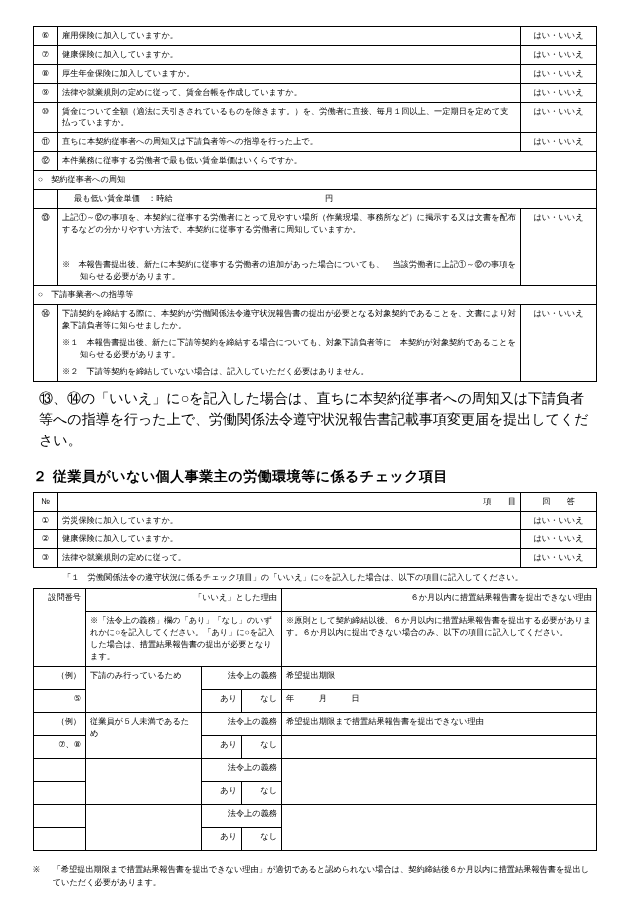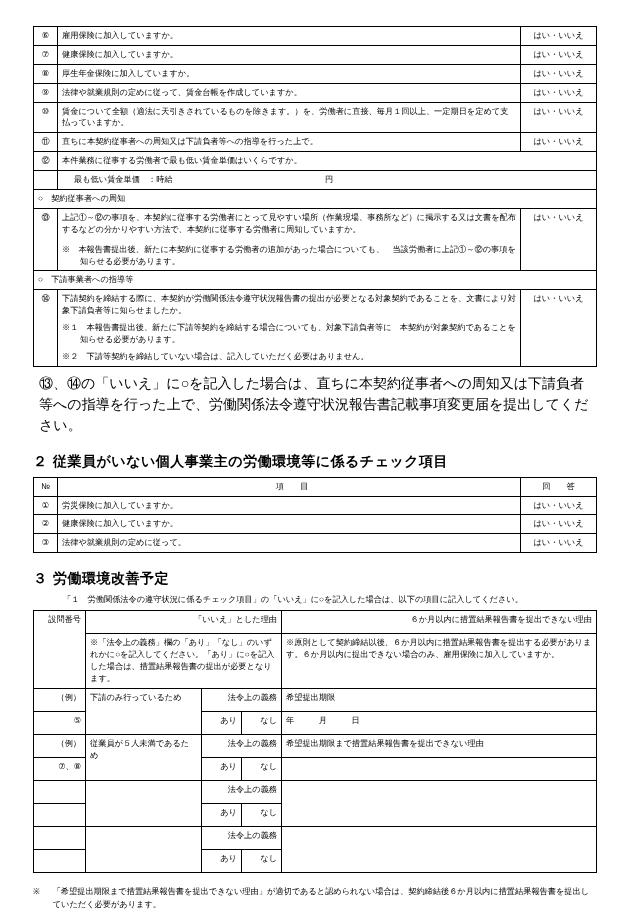--- a/index.html
+++ b/index.html
@@ -76,21 +76,21 @@
   .sec2 td, .sec3 td {
     border: 1px solid #000;
     padding: 3px 4px;
     vertical-align: top;
     font-size: 8.2px;
     line-height: 1.45;
   }
   .sec2 td.hdrnum, .sec2 td.hdritem, .sec2 td.hdrans {
     text-align: center;
   }
-  .sec2 td.hdritem { text-align: center; padding-left: 10px; }
+  .sec2 td.hdritem { text-align: right; padding-left: 10px; }
   .sec3 td { height: 16px; }
   .center { text-align: right; }
   .mid { vertical-align: middle; }
   .small { font-size: 7.8px; }
   .bottom-note {
     margin-top: 12px;
     font-size: 8.2px;
     line-height: 1.6;
     padding-left: 0;
   }
@@ -145,34 +145,34 @@
       <tr>
         <td class="num mid">⑪</td>
         <td>直ちに本契約従事者への周知又は下請負者等への指導を行った上で。</td>
         <td class="ans">はい・いいえ</td>
       </tr>
       <tr>
         <td class="num mid">⑫</td>
         <td colspan="2">本件業務に従事する労働者で最も低い賃金単価はいくらですか。</td>
       </tr>
       <tr>
+        <td colspan="3" class="sec">○　契約従事者への周知</td>
+      </tr>
+      <tr>
         <td class="num" style="border-bottom:1px solid #000">&nbsp;</td>
         <td colspan="2">
           <span style="display:inline-block;padding-left:12px">最も低い賃金単価　：時給</span>
           <span style="display:inline-block;padding-left:150px">円</span>
         </td>
       </tr>
       <tr>
-        <td colspan="3" class="sec">○　契約従事者への周知</td>
-      </tr>
-      <tr>
         <td class="num">⑬</td>
         <td>
           <div>上記①～⑫の事項を、本契約に従事する労働者にとって見やすい場所（作業現場、事務所など）に掲示する又は文書を配布するなどの分かりやすい方法で、本契約に従事する労働者に周知していますか。</div>
-          <div class="hang2" style="margin-top:8px">※　本報告書提出後、新たに本契約に従事する労働者の追加があった場合についても、　当該労働者に上記①～⑫の事項を知らせる必要があります。</div>
+          <div class="hang2" style="margin-top:23px">※　本報告書提出後、新たに本契約に従事する労働者の追加があった場合についても、　当該労働者に上記①～⑫の事項を知らせる必要があります。</div>
         </td>
         <td class="ans" style="vertical-align:top">はい・いいえ</td>
       </tr>
       <tr>
         <td colspan="3" class="sec">○　下請事業者への指導等</td>
       </tr>
       <tr>
         <td class="num">⑭</td>
         <td>
           <div>下請契約を締結する際に、本契約が労働関係法令遵守状況報告書の提出が必要となる対象契約であることを、文書により対象下請負者等に知らせましたか。</div>
@@ -213,44 +213,41 @@
         <td class="ans">はい・いいえ</td>
       </tr>
       <tr>
         <td class="num mid">③</td>
         <td>法律や就業規則の定めに従って。</td>
         <td class="ans">はい・いいえ</td>
       </tr>
     </tbody>
   </table>
 
-  <div class="heading">
-    <span class="hnum">３</span><span>労働環境改善予定</span>
-  </div>
 
   <div class="lead">「１　労働関係法令の遵守状況に係るチェック項目」の「いいえ」に○を記入した場合は、以下の項目に記入してください。</div>
 
   <table class="main sec3">
     <colgroup>
       <col style="width:52px">
       <col style="width:60px">
       <col style="width:56px">
       <col style="width:40px">
       <col style="width:40px">
       <col>
     </colgroup>
     <tbody>
       <tr>
         <td class="center mid" rowspan="2">設問番号</td>
         <td class="center mid" colspan="4">「いいえ」とした理由</td>
         <td class="center mid">６か月以内に措置結果報告書を提出できない理由</td>
       </tr>
       <tr>
         <td colspan="4" class="small">※「法令上の義務」欄の「あり」「なし」のいずれかに○を記入してください。「あり」に○を記入した場合は、措置結果報告書の提出が必要となります。</td>
-        <td class="small">※原則として契約締結以後、６か月以内に措置結果報告書を提出する必要があります。６か月以内に提出できない場合のみ、雇用保険に加入していますか。</td>
+        <td class="small">※原則として契約締結以後、６か月以内に措置結果報告書を提出する必要があります。６か月以内に提出できない場合のみ、以下の項目に記入してください。</td>
       </tr>
 
       <tr>
         <td class="center">（例）</td>
         <td colspan="2" rowspan="2">下請のみ行っているため</td>
         <td colspan="2" class="center">法令上の義務</td>
         <td>希望提出期限</td>
       </tr>
       <tr>
         <td class="center">⑤</td>

